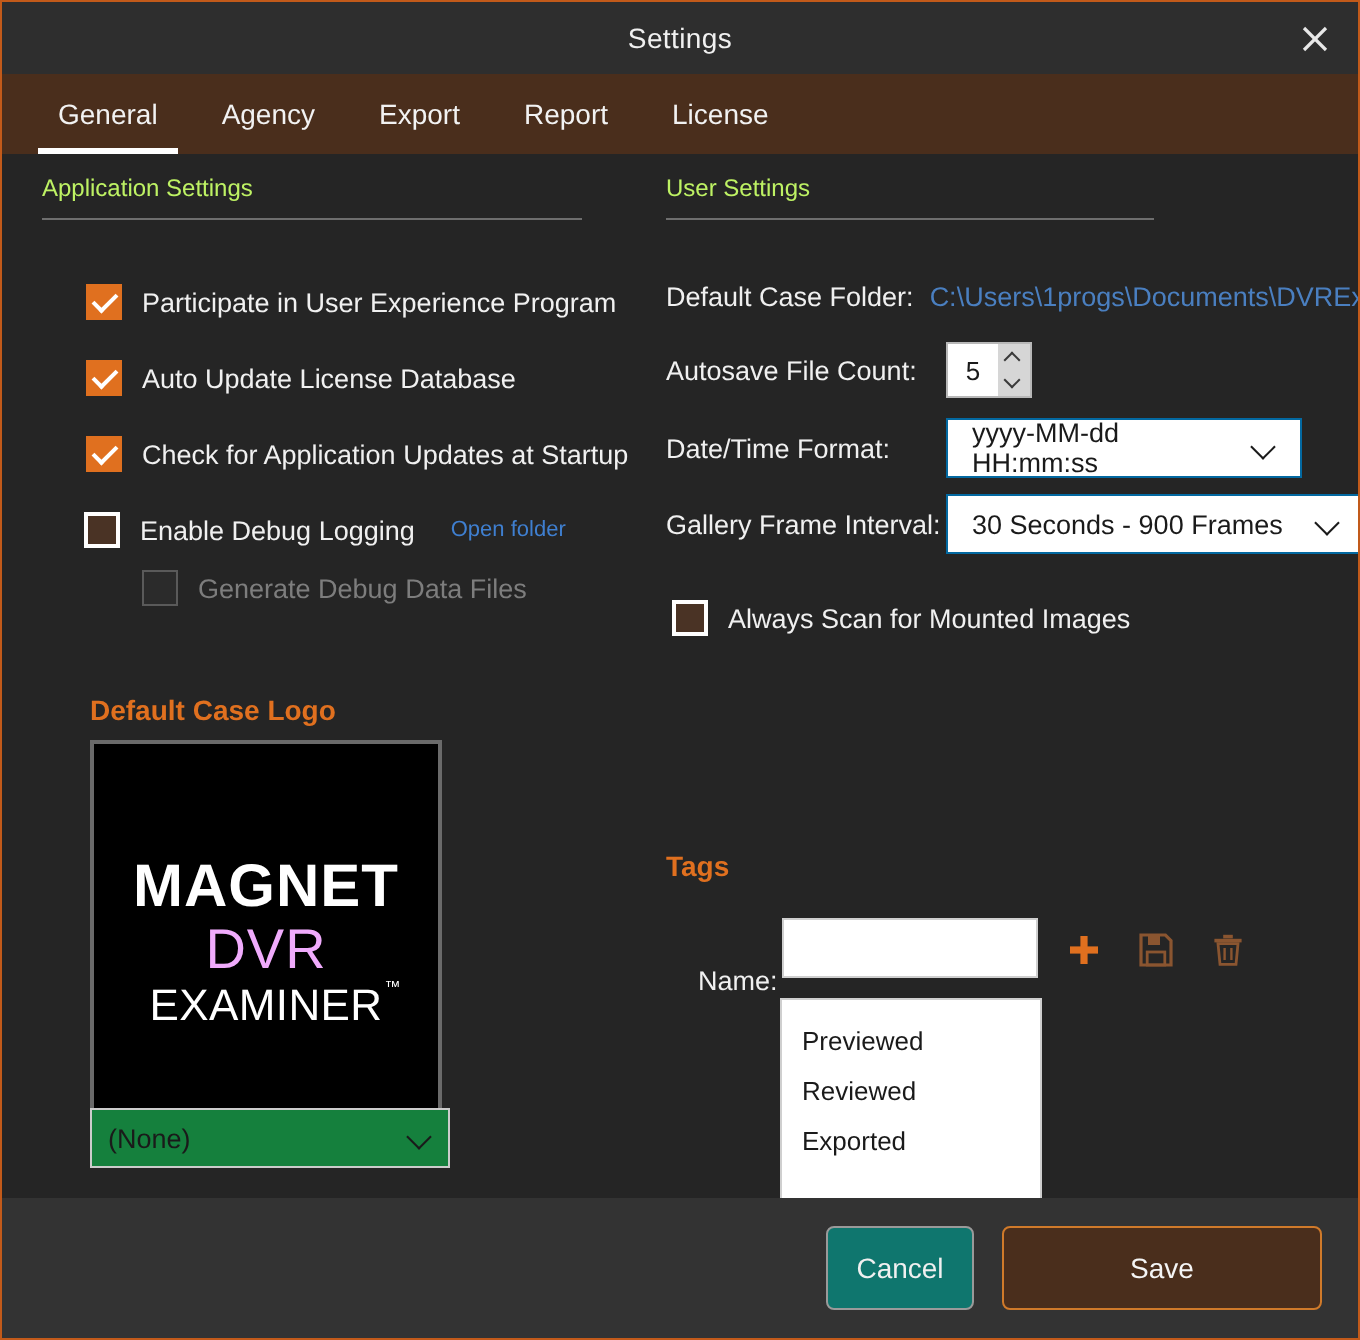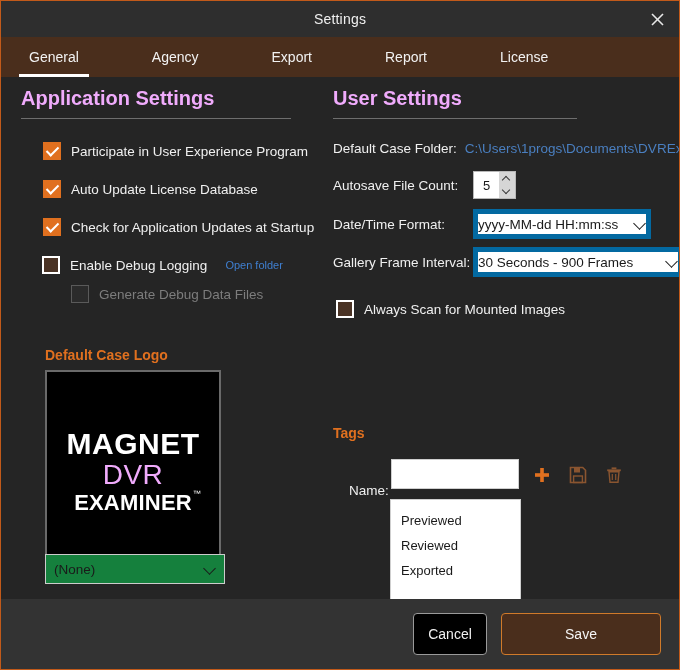--- a/index.html
+++ b/index.html
@@ -50,21 +50,20 @@
   
   #tabbar {
     position: absolute;
     left: 0; top: 36px;
     width: 678px;
     height: 40px;
     background: #4a2e1c;
     display: flex;
     align-items: stretch;
     padding-left: 12px;
-    gap: 41px;
   }
   .tab {
     position: relative;
     display: flex;
     align-items: center;
     padding: 0 16px;
     color: #f2f2f2;
     font-size: 14px;
     cursor: pointer;
   }
@@ -79,23 +78,23 @@
   
   #body {
     position: absolute;
     left: 0; top: 76px;
     width: 678px;
     height: 522px;
     background: #252525;
   }
 
   .section-title {
-    color: #f0abfc;
-    font-size: 20px;
-    font-weight: 700;
+    color: #bef264;
+    font-size: 12px;
+    font-weight: 400;
   }
   .rule {
     height: 1px;
     background: #6e6e6e;
     margin-top: 8px;
   }
 
   
   #left-col {
     position: absolute;
@@ -188,21 +187,21 @@
     letter-spacing: .5px;
     line-height: 1.12;
   }
   #logo-e-wrap {
     position: relative;
     display: inline-block;
   }
   #logo-e {
     color: #ffffff;
     font-size: 22px;
-    font-weight: 700;
+    font-weight: 400;
     letter-spacing: .2px;
     line-height: 1.1;
   }
   #logo-tm {
     position: absolute;
     right: -9px; top: -2px;
     color: #ffffff;
     font-size: 8px;
   }
   #logo-select {
@@ -293,24 +292,24 @@
     width: 5px; height: 5px;
     border: solid #3a3a3a;
     border-width: 0 1.3px 1.3px 0;
   }
   .spin .arrows .up::after { transform: rotate(-135deg); top: 5px; }
   .spin .arrows .dn::after { transform: rotate(45deg); top: 2px; }
 
   .combo {
     height: 30px;
     background: #ffffff;
-    border: 5px solid #0369a1;
-    display: flex;
-    align-items: center;
-    padding: 0 0;
+    border: 1px solid #0369a1;
+    display: flex;
+    align-items: center;
+    padding: 0 12px;
     cursor: pointer;
   }
   .combo .val { color: #1a1a1a; font-size: 13.5px; flex: 1; }
 
   
   #tags-title {
     position: absolute;
     left: 332px; top: 348px;
     color: #e0701f;
     font-size: 14px;
@@ -379,21 +378,21 @@
     height: 42px;
     border-radius: 4px;
     display: flex;
     align-items: center;
     justify-content: center;
     font-size: 14px;
     cursor: pointer;
   }
   #cancel-btn {
     width: 74px;
-    background: #000000;
+    background: #0f766e;
     border: 1px solid #9a9a9a;
     color: #f0f0f0;
   }
   #save-btn {
     width: 160px;
     background: #4a2e1c;
     border: 1px solid #d07a2a;
     color: #f5f5f5;
   }
 </style>

